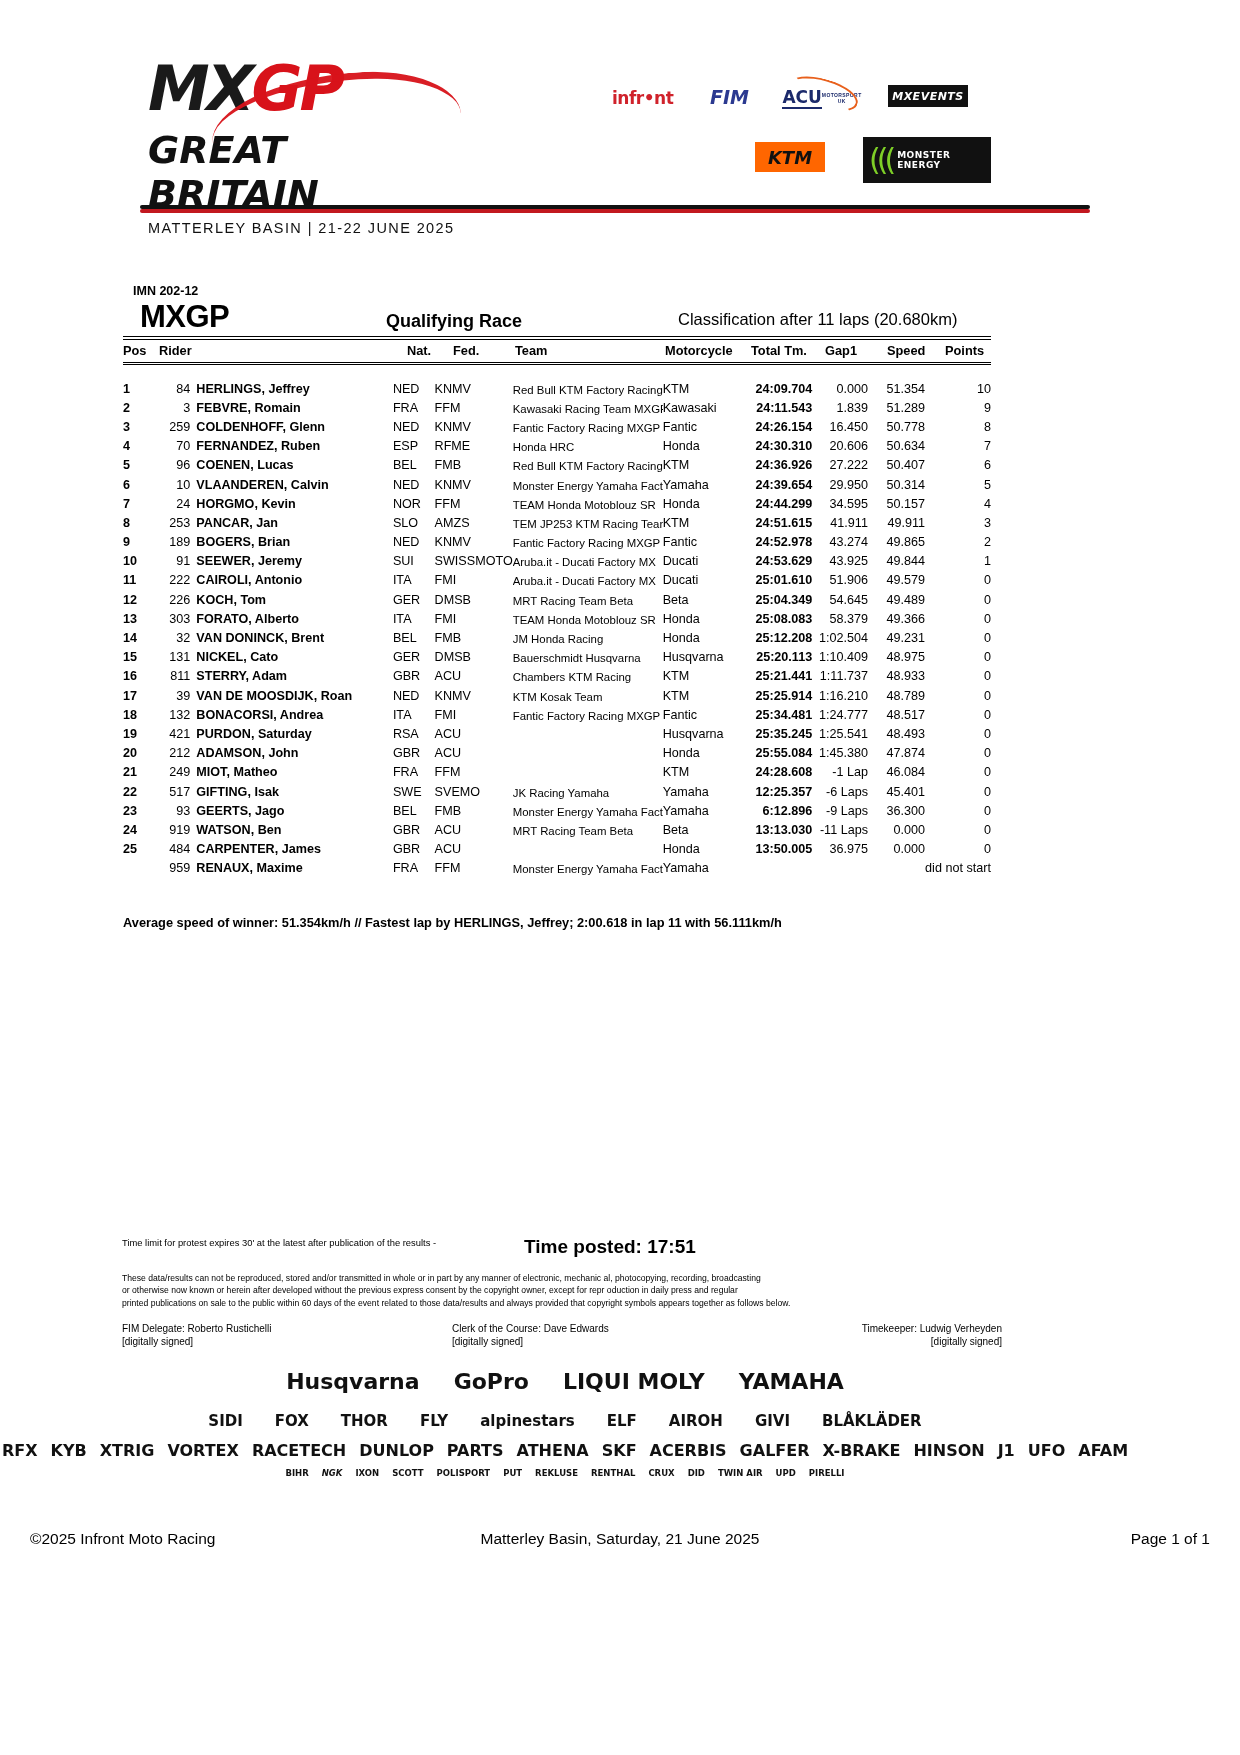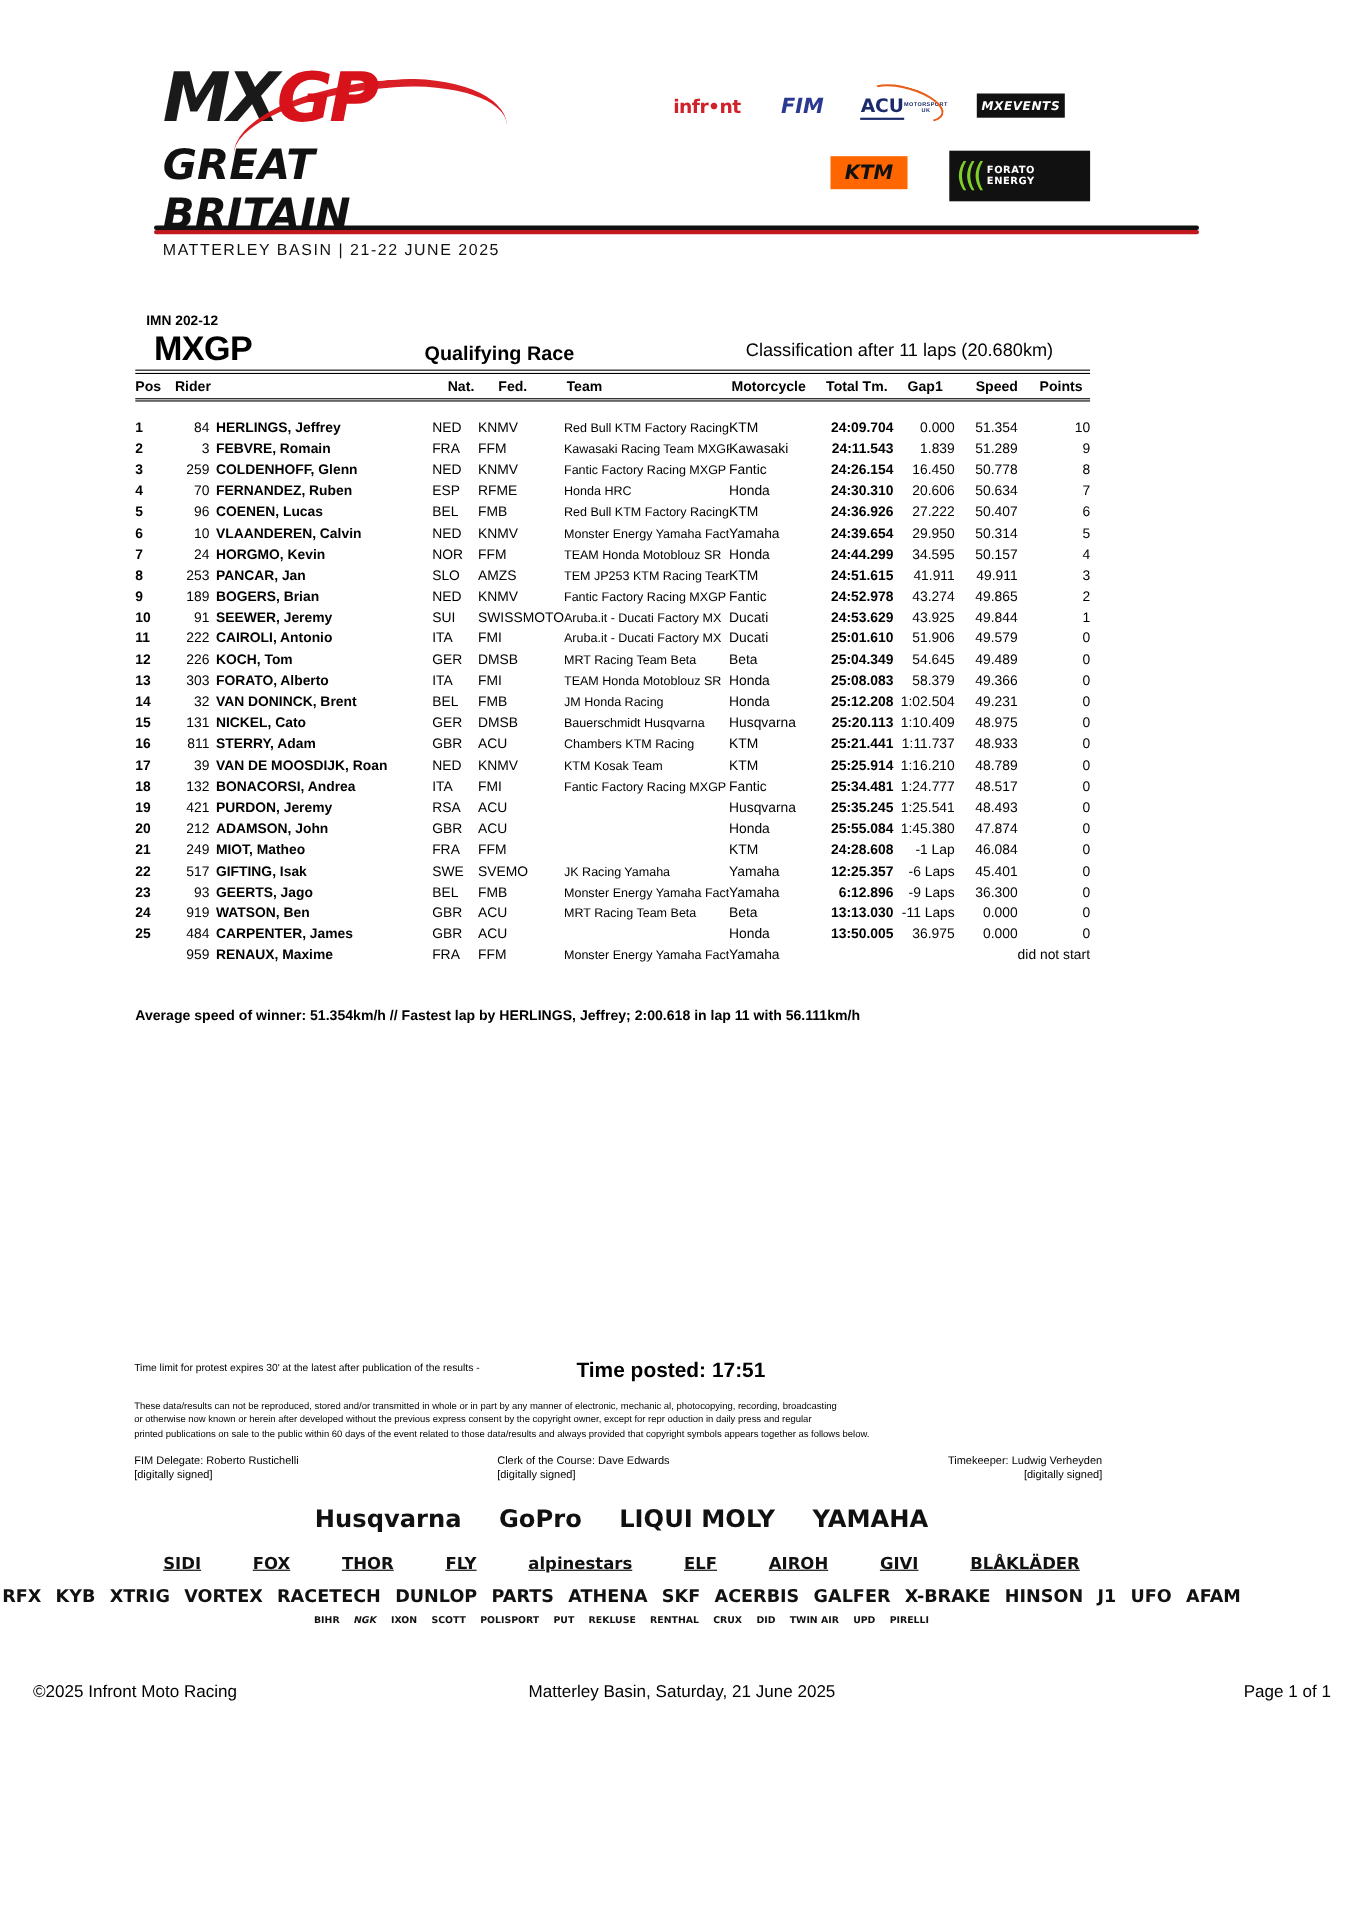--- a/index.html
+++ b/index.html
@@ -126,21 +126,21 @@
   .signatures { position:absolute; left:122px; top:1322px; width:880px; font-size:10px; }
   .sig { position:absolute; top:0; line-height:13px; }
   .sig-1 { left:0; }
   .sig-2 { left:330px; }
   .sig-3 { right:0; text-align:right; }
 
   
   .band { position:absolute; left:120px; width:890px; display:flex;
           align-items:center; justify-content:center; gap:14px; }
   .band1 { top:1360px; height:42px; gap:34px; }
-  .band2 { top:1404px; height:34px; gap:47px;text-decoration:underline; }
+  .band2 { top:1404px; height:34px; gap:32px; }
   .band3 { top:1438px; height:24px; gap:13px; }
   .band4 { top:1462px; height:22px; gap:13px; }
   .logo-txt { font-family:"DejaVu Sans", sans-serif; font-weight:bold; white-space:nowrap;
               display:flex; align-items:center; justify-content:center; }
   .b1 { font-size:22px; }
   .b2 { font-size:15px; }
   .b3 { font-size:16px; }
   .b4 { font-size:8.5px; }
 
   
@@ -177,21 +177,21 @@
         <div class="acu-sub">MOTORSPORT UK</div>
       </div>
       <div class="sp sp-mxevents logo-txt">MXEVENTS</div>
     </div>
 
     <div class="sponsor-row2">
       <div class="sp-ktm logo-txt">KTM</div>
       <div class="sp-monster">
         <span class="claw">(((</span>
         <span class="monster-txt">
-          <span>FORATO</span><br>
+          <span>MONSTER</span><br>
           <span>ENERGY</span>
         </span>
       </div>
     </div>
 
     <div class="hdr-rule">
       <i class="hr-dark"></i>
         <i class="hr-red"></i>
     </div>
   </div>
@@ -455,21 +455,21 @@
             <td class="c-team">Fantic Factory Racing MXGP</td>
             <td class="c-moto">Fantic</td>
             <td class="c-total">25:34.481</td>
             <td class="c-gap">1:24.777</td>
             <td class="c-speed">48.517</td>
             <td class="c-points">0</td>
           </tr>
           <tr>
             <td class="c-pos">19</td>
             <td class="c-num">421</td>
-            <td class="c-rider">PURDON, Jeremy</td>
+            <td class="c-rider">PURDON, Saturday</td>
             <td class="c-nat">RSA</td>
             <td class="c-fed">ACU</td>
             <td class="c-team"></td>
             <td class="c-moto">Husqvarna</td>
             <td class="c-total">25:35.245</td>
             <td class="c-gap">1:25.541</td>
             <td class="c-speed">48.493</td>
             <td class="c-points">0</td>
           </tr>
           <tr>

